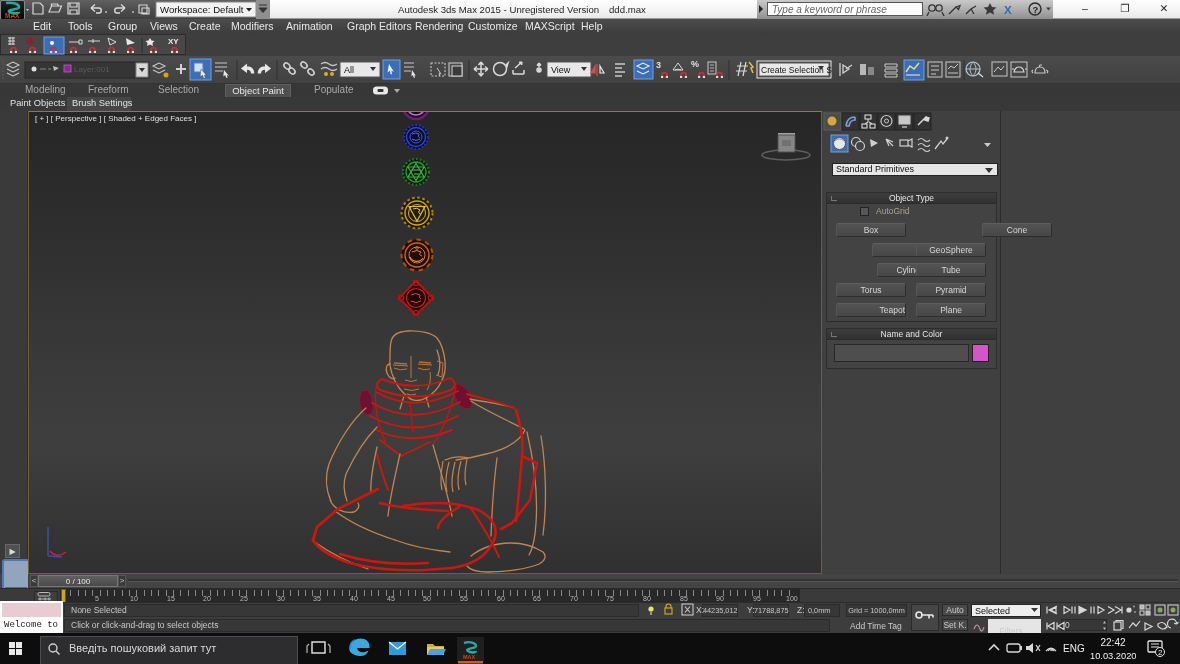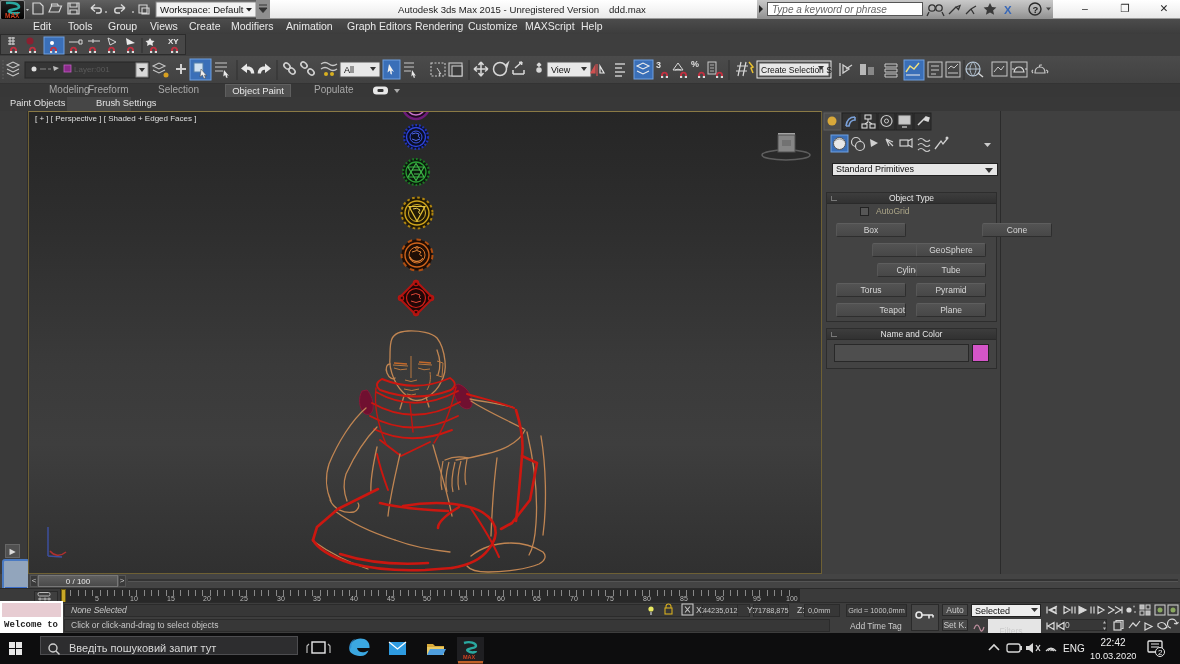--- a/index.html
+++ b/index.html
@@ -70,24 +70,24 @@
 #ruler-ticks { position:absolute; left:63px; top:1px; width:732px; height:6px;
   background:repeating-linear-gradient(90deg,#888 0 1px,transparent 1px 7.33px); }
 #ruler-nums span { position:absolute; top:6px; font-size:7px; color:#b8b8b8; }
 #curframe { position:absolute; left:61px; top:0px; width:5px; height:14px; background:#c8a828; border:1px solid #6a5a10;}
 
 #statusbar { left:0; top:602px; width:1180px; height:31px; background:#3d3d3d; border-top:1px solid #2b2b2b; }
 .statusfield { position:absolute; background:#373737; border:1px solid #2b2b2b; color:#c8c8c8; font-size:8.5px; line-height:11px; }
 
 #welcome { left:0; top:601px; width:63px; height:33px; background:#fff; border:2px solid #fff; }
 #welcome .pink { position:absolute; left:0; top:0; width:59px; height:14px; background:#e7ccd2; }
-#welcome .txt { position:absolute; left:2px; top:17px; font-family:"Liberation Mono",monospace; font-size:9px; color:#222; white-space:nowrap;font-weight:bold;}
+#welcome .txt { position:absolute; left:2px; top:17px; font-family:"Liberation Mono",monospace; font-size:9px; color:#222; white-space:nowrap;}
 
 #taskbar { left:0; top:633px; width:1180px; height:31px; background:#0d0d0e; }
-#tb-search { left:40px; top:3px; width:258px; height:19px; background:#2d2d2f; border:1px solid #4d4d50; color:#d8d8d8; font-size:11px; line-height:23px; }
+#tb-search { left:40px; top:3px; width:258px; height:29px; background:#2d2d2f; border:1px solid #4d4d50; color:#d8d8d8; font-size:11px; line-height:23px; }
 #tb-clock { right:48px; top:2px; text-align:center; color:#f0f0f0; font-size:10px; line-height:13px;}
 </style>
 </head>
 <body>
 
 <div id="titlebar" class="abs">
     <div id="qat"></div>
     <div id="infocenter"></div>
   </div>
 <div id="maxlogo" class="abs"></div>
@@ -318,35 +318,35 @@
   <rect x="992" y="6" width="15" height="14" stroke="#c8c8c8"></rect>
   <path d="M994 16 l4 -5 l3 3 l3 -4" stroke="#c8c8c8" stroke-width="1"></path>
 
   <rect x="1011" y="6" width="16" height="15" stroke="#c8c8c8"></rect>
   <path d="M1014 16 q1 -5 5 -5 q4 0 5 5 z M1012 13 h2 M1025 13 h2" stroke="#d8d8d8" stroke-width="1.2"></path>
 
   <path d="M1035 17 q0 -6 5 -6 q5 0 5 6 z M1033 14 q-2 1 0 3 M1046 14 q3 1 1 3 M1039 11 l1 -2 h2" stroke="#c8c8c8" stroke-width="1.2"></path>
 </svg>
 
 <div id="ribbontabs" class="abs">
-  <span style="left:25px;margin-left:24px;">Modeling</span>
+  <span style="left:25px;">Modeling</span>
   <span style="left:88px;">Freeform</span>
   <span style="left:158px;">Selection</span>
   <div id="objpaint" class="abs"><b>Object Paint</b></div>
   <span style="left:314px;">Populate</span>
   <svg class="abs" style="left:370px;top:2px;" width="40" height="10" fill="none">
     <rect x="3" y="0.5" width="15" height="8" rx="3.5" fill="#e8e8e8"></rect>
     <rect x="7.5" y="3" width="6" height="3" rx="1" fill="#333"></rect>
     <path d="M24 3 l6 0 l-3 4 z" fill="#aaa"></path>
   </svg>
 </div>
 <div id="ribbonsub" class="abs">
   <div id="brushtab" class="abs"></div>
   <span style="left:10px;">Paint Objects</span>
-  <span style="left:72px;margin-left:24px;">Brush Settings</span>
+  <span style="left:72px;">Brush Settings</span>
 </div>
 
 <div id="leftstrip" class="abs"></div>
 <div id="playbtn" class="abs">▶</div>
 <div id="bluethumb" class="abs">
     <div></div>
   </div>
 
 <div id="viewport" class="abs">
   <div id="vplabel" class="abs">[ + ] [ Perspective ] [ Shaded + Edged Faces ]</div>
@@ -592,21 +592,21 @@
       <span style="left:606px;">75</span>
     <span style="left:643px;">80</span>
       <span style="left:680px;">85</span>
       <span style="left:716px;">90</span>
     <span style="left:753px;">95</span>
       <span style="left:786px;">100</span>
   </div>
 </div>
 
 <div id="statusbar" class="abs"></div>
-<div class="statusfield" style="left:64px; top:604px; width:686px; height:13px; padding-left:6px;font-style:italic;">None Selected</div>
+<div class="statusfield" style="left:64px; top:604px; width:575px; height:13px; padding-left:6px;">None Selected</div>
 <div class="statusfield" style="left:64px; top:619px; width:766px; height:13px; padding-left:6px;">Click or click-and-drag to select objects</div>
 <div class="statusfield" style="left:702px; top:604px; width:36px; height:13px; font-size:7.3px; text-align:center;">44235,012</div>
 <div class="statusfield" style="left:753px; top:604px; width:36px; height:13px; font-size:7.3px; text-align:center;">71788,875</div>
 <div class="statusfield" style="left:804px; top:604px; width:36px; height:13px; font-size:7.3px; padding-left:3px;">0,0mm</div>
 <div class="abs" style="left:696px; top:605px; font-size:8.5px; color:#ccc;">X:</div>
 <div class="abs" style="left:747px; top:605px; font-size:8.5px; color:#ccc;">Y:</div>
 <div class="abs" style="left:797px; top:605px; font-size:8.5px; color:#ccc;">Z:</div>
 <div class="statusfield" style="left:846px; top:604px; width:61px; height:13px; text-align:center; font-size:7.3px; white-space:nowrap;">Grid = 1000,0mm</div>
 <div class="abs" style="left:850px; top:621px; font-size:8.5px; color:#ccc;">Add Time Tag</div>
 <div class="abs" style="left:911px; top:604px; width:28px; height:27px; background:#464646; border:1px solid #2a2a2a;"></div>

